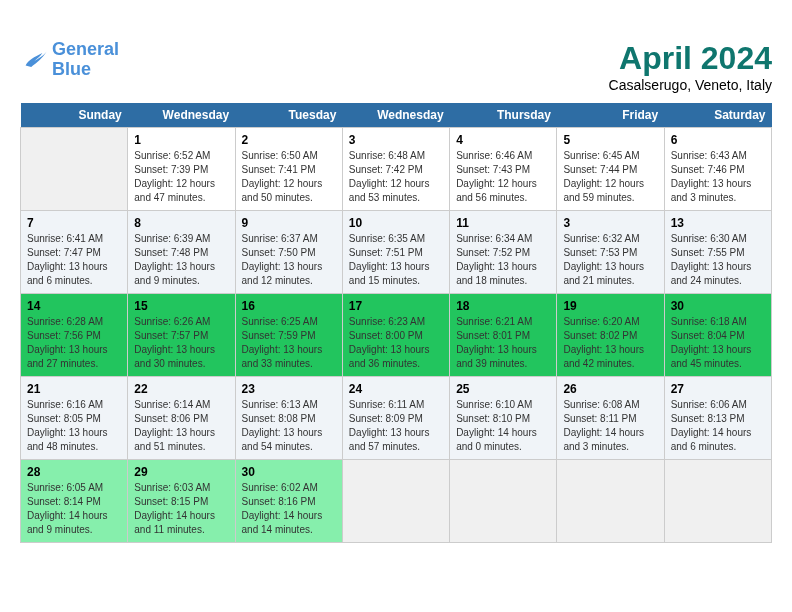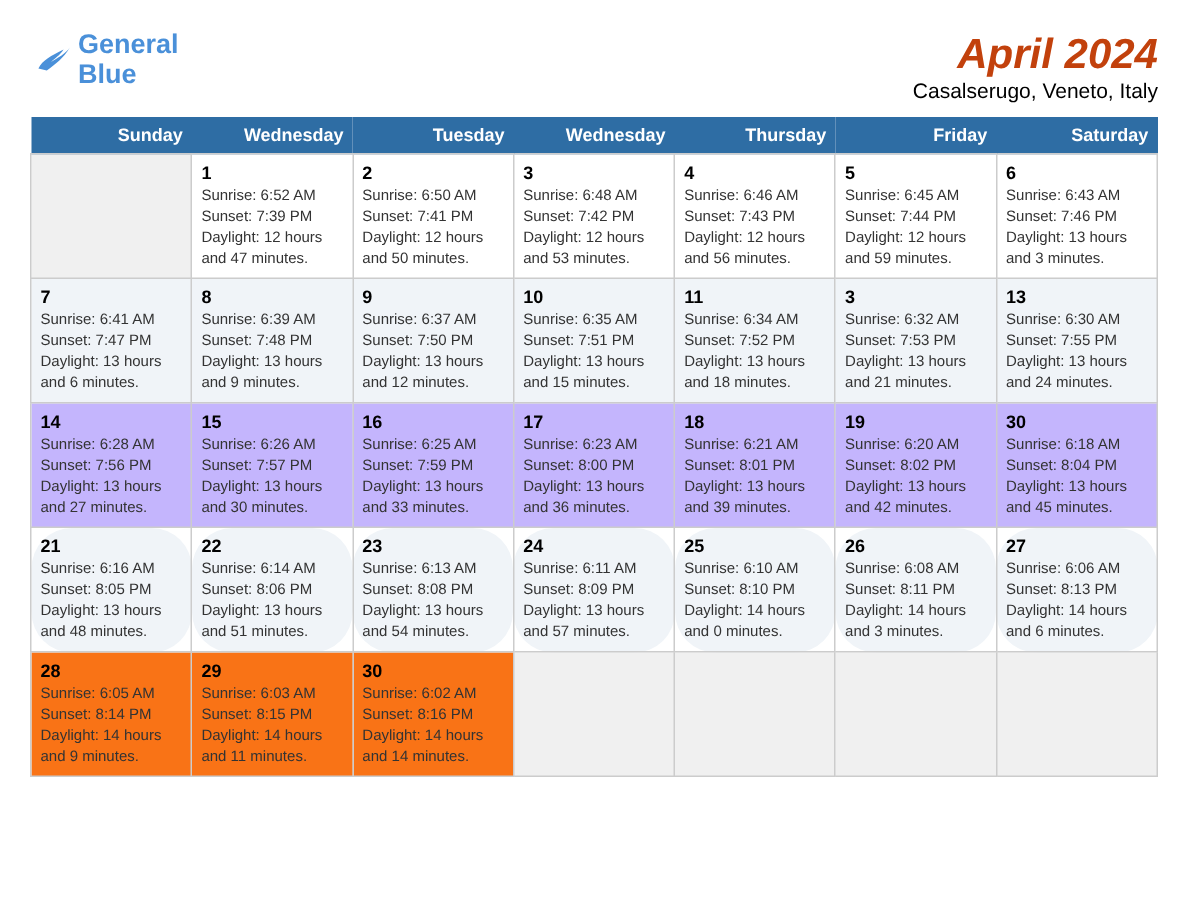--- a/index.html
+++ b/index.html
@@ -8,20 +8,21 @@
       background: #fff;
       width: 792px;
       min-height: 612px;
       padding: 20px;
     }
     .header {
       display: flex;
       justify-content: space-between;
       align-items: flex-start;
       margin-bottom: 10px;
+      margin-top: 20px;
     }
     .logo {
       display: flex;
       align-items: center;
       gap: 4px;
     }
     .logo-text {
       font-size: 18px;
       font-weight: bold;
       color: #333;
@@ -31,24 +32,23 @@
       color: #4a90d9;
     }
     .logo-bird {
       width: 28px;
       height: 28px;
     }
     .title-block {
       text-align: right;
     }
     .month-title {
-      font-size: 28px;
+      font-size: 32px;
       font-weight: bold;
-      color: #c2410c;
-      font-style: italic;
+      color: #0f766e;
     }
     .location {
       font-size: 14px;
       color: #000000;
     }
     table {
       width: 100%;
       border-collapse: collapse;
       font-size: 11px;
     }
@@ -81,23 +81,23 @@
       color: #333;
       line-height: 1.4;
       font-size: 10px;
     }
     .empty-cell {
       background-color: #f0f0f0 !important;
     }
     
     tbody tr:nth-child(1) td { background-color: #fff; }
     tbody tr:nth-child(2) td { background-color: #f0f4f8; }
-    tbody tr:nth-child(3) td { background-color: #c4b5fd; }
-    tbody tr:nth-child(4) td { background-color: #f0f4f8; border-radius: 27px; }
-    tbody tr:nth-child(5) td { background-color: #f97316; }
+    tbody tr:nth-child(3) td { background-color: #22c55e; }
+    tbody tr:nth-child(4) td { background-color: #f0f4f8; }
+    tbody tr:nth-child(5) td { background-color: #86efac; }
   </style>
 </head>
 <body>
 
 <div class="header">
   <div class="logo">
     <svg class="logo-bird" viewBox="0 0 40 40">
       <path d="M8 28 C12 20, 20 16, 32 10 C28 16, 24 18, 20 22 C26 18, 34 14, 38 8 C32 18, 24 24, 16 30 Z" fill="#4a90d9"></path>
     </svg>
     <div class="logo-text">

